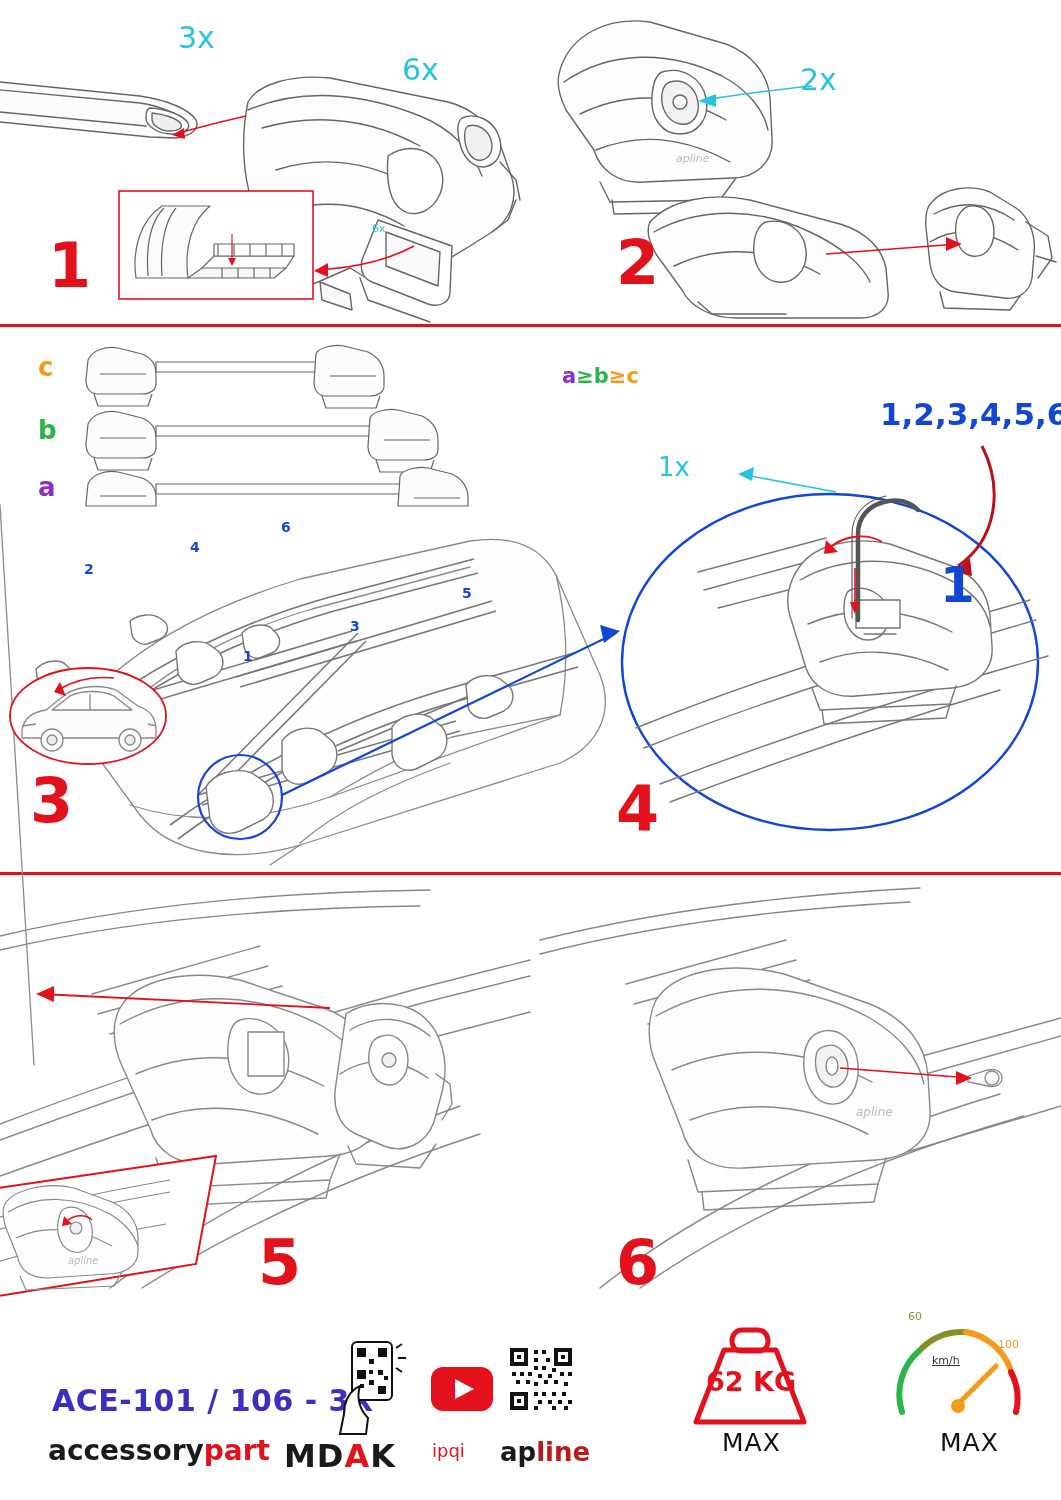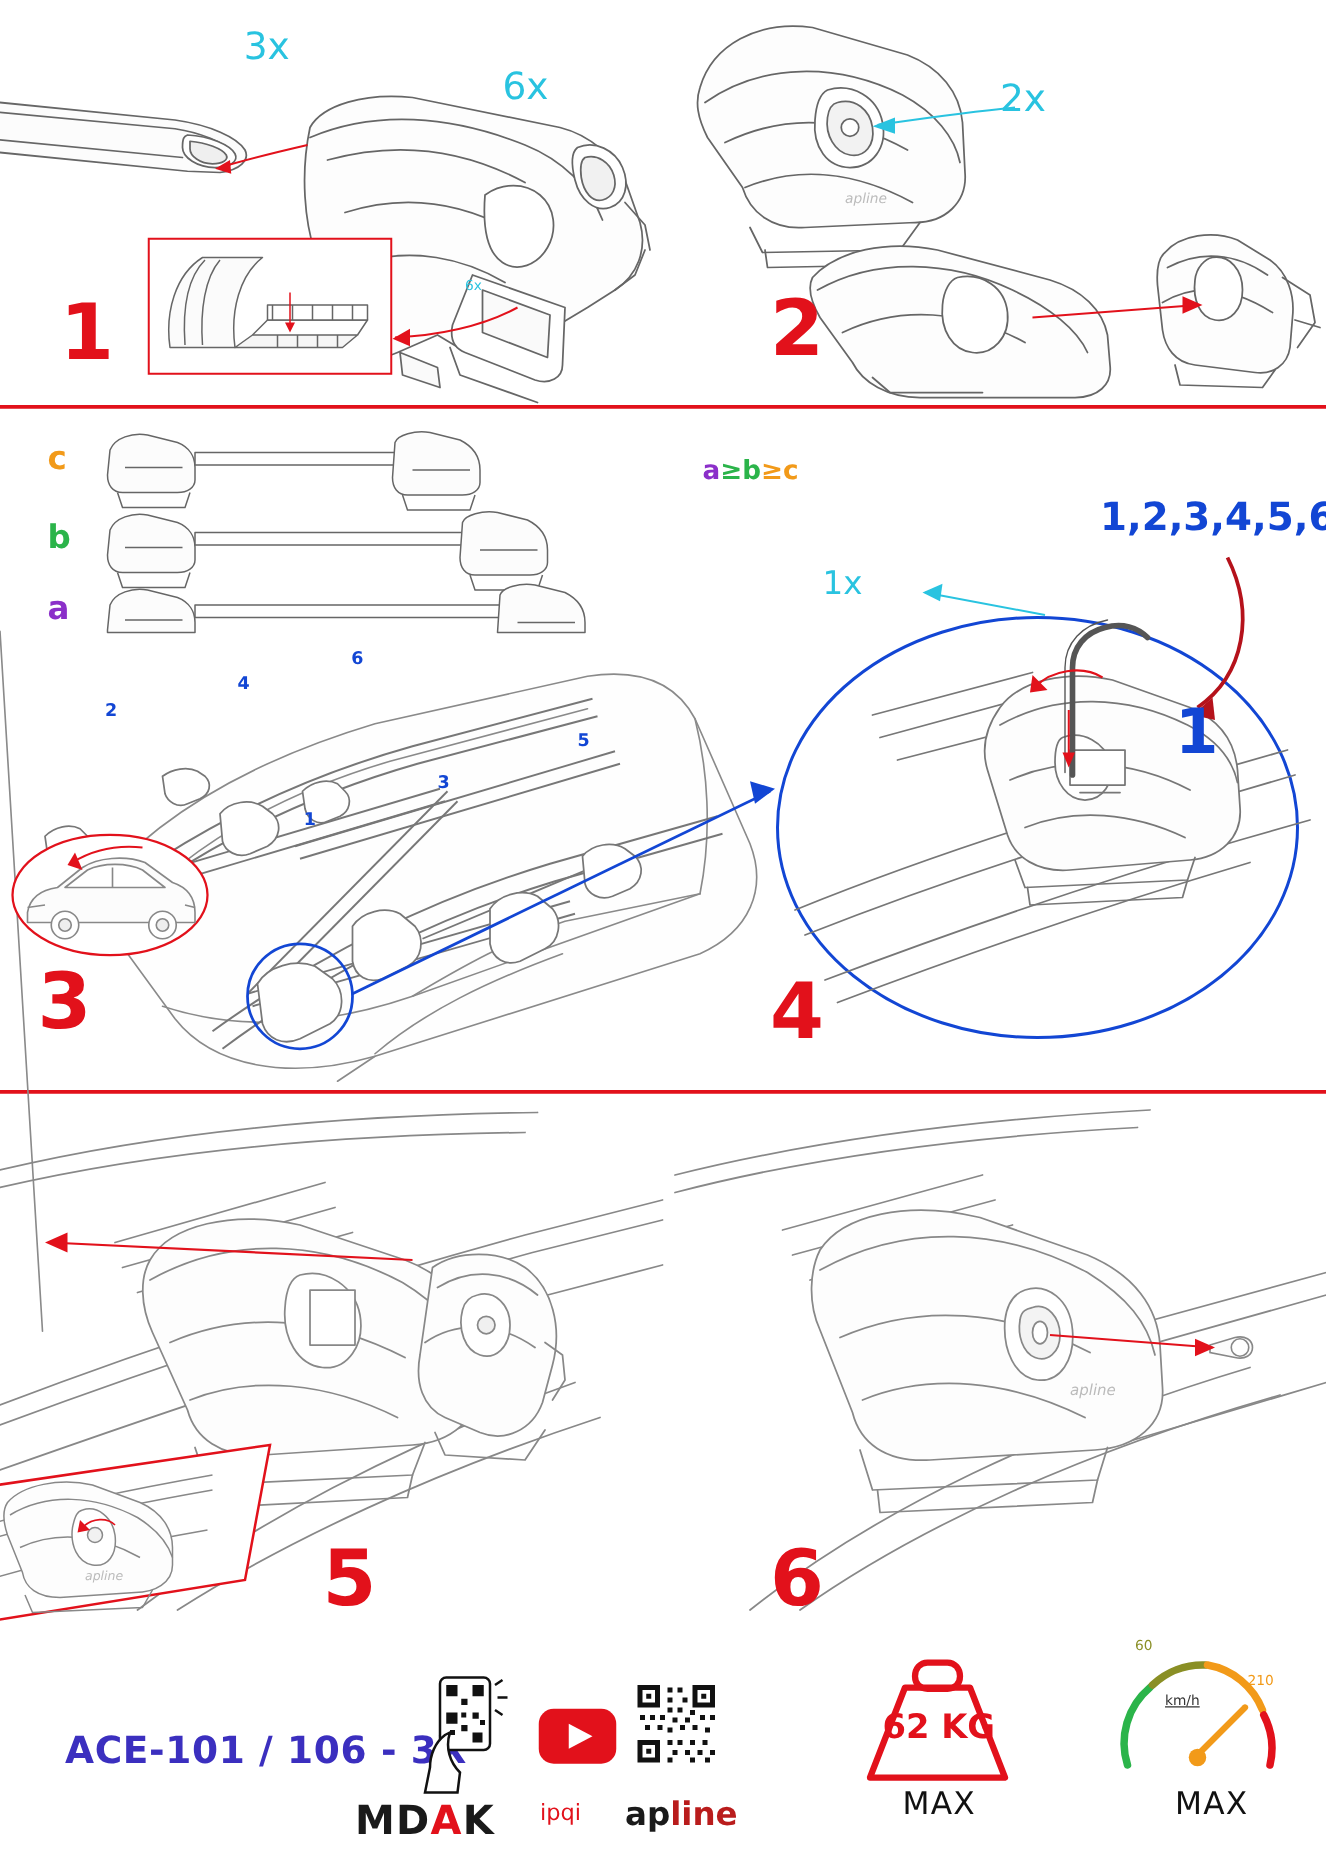--- a/index.html
+++ b/index.html
@@ -215,21 +215,21 @@
 
   <div class="svgbox" style="left:300px; top:230px; width:120px; height:60px;">
     <svg width="120" height="60" viewBox="0 0 120 60">
       <g stroke="#e2111b" stroke-width="1.6" fill="none">
         <path d="M114 16 C88 30 54 38 16 40"></path>
         <path d="M28 33 L14 41 L28 47" fill="#e2111b" stroke="none"></path>
       </g>
     </svg>
   </div>
 
-  <div class="qty" style="left:195px; top:20px;">3x</div>
+  <div class="qty" style="left:178px; top:20px;">3x</div>
   <div class="qty" style="left:402px; top:52px;">6x</div>
   <div class="step-num" style="left:48px; top:235px;">1</div>
 
   <div class="svgbox" style="left:540px; top:10px; width:521px; height:310px;">
     <svg width="521" height="310" viewBox="0 0 521 310">
       <g fill="none" stroke="#666" stroke-width="1.4" stroke-linejoin="round" stroke-linecap="round">
 
         <path d="M20 60 C30 26 66 6 110 12 L186 34 C212 44 228 64 230 88 L232 128 C234 152 216 168 192 168 L104 172 C78 174 60 160 54 140 L26 100 C18 84 16 72 20 60 Z" fill="#fdfdfd"></path>
         <path d="M24 72 C70 40 130 40 182 66 C208 80 224 100 228 120"></path>
         <path d="M40 104 C90 80 140 84 186 110"></path>
@@ -555,20 +555,23 @@
       <g stroke="#e2111b" stroke-width="1.6" fill="none">
         <path d="M300 180 L430 190"></path>
         <path d="M416 183 L432 190 L416 197" fill="#e2111b" stroke="none"></path>
       </g>
     </svg>
   </div>
   <div class="step-num" style="left:616px; top:1232px;">6</div>
 
   <div class="model-code" style="left:52px; top:1383px;">ACE-101 / 106 - 3X</div>
 
+  <div class="brand-accessorypart" style="left:48px; top:1434px;">
+    <span>accessory</span><span class="part">part</span>
+  </div>
 
   <div class="svgbox" style="left:338px; top:1340px; width:68px; height:96px;">
     <svg width="68" height="96" viewBox="0 0 68 96">
       <rect x="14" y="2" width="40" height="58" rx="5" fill="#fff" stroke="#111" stroke-width="2"></rect>
       <g fill="#111">
         <rect x="19" y="8" width="9" height="9"></rect>
           <rect x="40" y="8" width="9" height="9"></rect>
         <rect x="19" y="30" width="9" height="9"></rect>
           <rect x="31" y="19" width="5" height="5"></rect>
         <rect x="40" y="30" width="5" height="5"></rect>
@@ -660,17 +663,17 @@
     <svg width="136" height="112" viewBox="0 0 136 112">
       <path d="M10 94 A58 58 0 0 1 28 32" fill="none" stroke="#2bb44a" stroke-width="6" stroke-linecap="round"></path>
       <path d="M30 30 A58 58 0 0 1 72 14" fill="none" stroke="#8a8f25" stroke-width="6" stroke-linecap="round"></path>
       <path d="M74 14 A58 58 0 0 1 118 50" fill="none" stroke="#f29a19" stroke-width="6" stroke-linecap="round"></path>
       <path d="M119 54 A58 58 0 0 1 124 94" fill="none" stroke="#e2111b" stroke-width="6" stroke-linecap="round"></path>
       <path d="M66 86 L104 48" stroke="#f29a19" stroke-width="5" stroke-linecap="round" fill="none"></path>
       <circle cx="66" cy="88" r="7" fill="#f29a19"></circle>
     </svg>
   </div>
   <div class="gauge-tick" style="left:908px; top:1310px;text-align:center;">60</div>
-  <div class="gauge-tick" style="left:998px; top:1338px; color:#f29a19;">210</div>
+  <div class="gauge-tick" style="left:998px; top:1338px; color:#f29a19;">100</div>
   <div class="kmh" style="left:932px; top:1354px;text-decoration:underline;">km/h</div>
   <div class="max-label" style="left:940px; top:1428px;">MAX</div>
 
 </div>
 
 </body></html>

